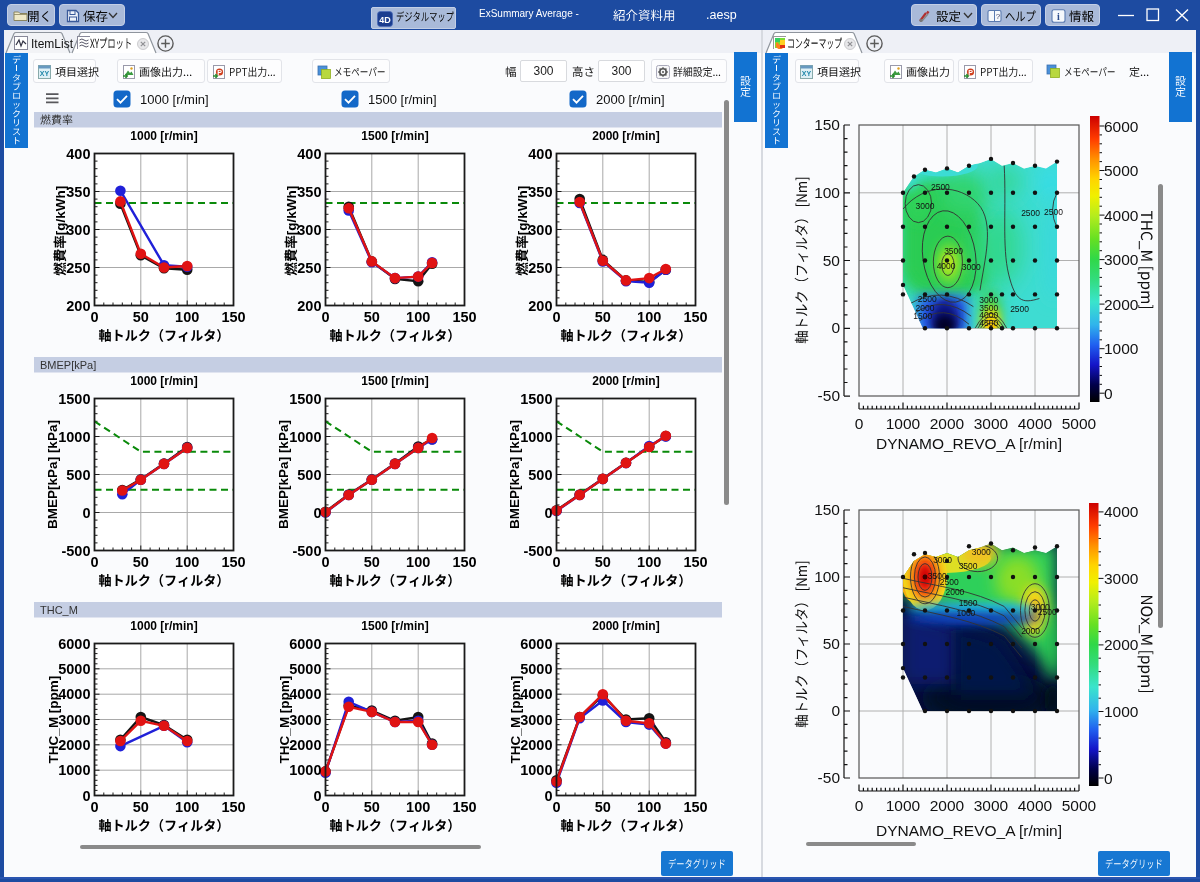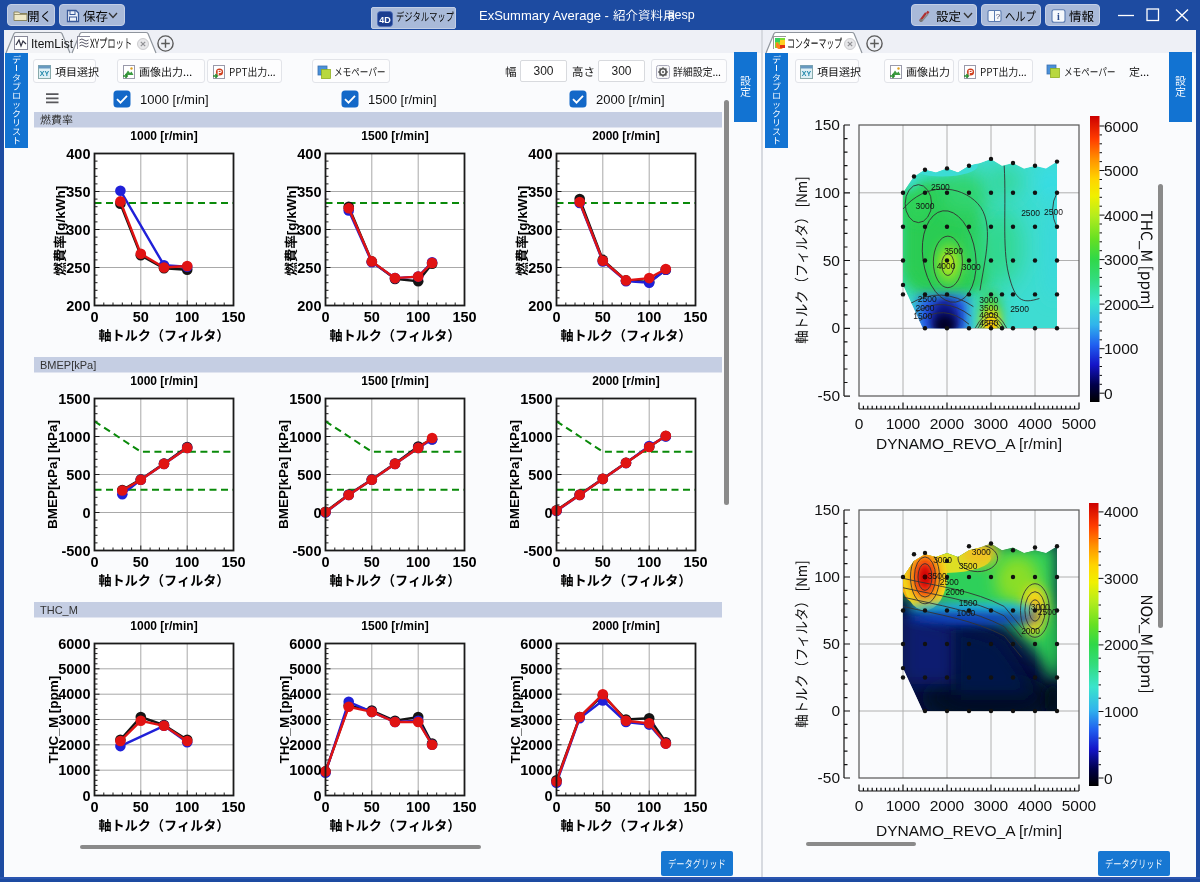--- a/index.html
+++ b/index.html
@@ -34,25 +34,25 @@
   </svg>
 <div class="abs" style="left:371px;top:7px;width:85px;height:22px;background:#a9bad9;border:1px solid #c3cfe6;border-radius:2px;">
     <svg class="abs" style="left:5px;top:3px" width="16" height="16">
       <rect x="0.5" y="0.5" width="15" height="15" rx="3" fill="#1b3d8f" stroke="#4a6ab8" stroke-width="0.8"></rect>
       <text x="8" y="11.5" font-size="9" font-weight="bold" fill="#fff" text-anchor="middle" font-family="Liberation Sans">4D</text>
     </svg>
   </div>
 <svg style="position:absolute;left:396.0px;top:20.5px;overflow:visible;" width="1" height="1">
     <path transform="scale(0.72,1) " d="M2.3 -8.4V-7.5C2.6 -7.5 3 -7.5 3.4 -7.5C4 -7.5 6.7 -7.5 7.4 -7.5C7.7 -7.5 8.1 -7.5 8.4 -7.5V-8.4C8.1 -8.4 7.7 -8.3 7.4 -8.3C6.7 -8.3 4 -8.3 3.4 -8.3C3 -8.3 2.7 -8.4 2.3 -8.4ZM9 -9.3 8.4 -9.1C8.7 -8.6 9.1 -8 9.3 -7.5L10 -7.8C9.7 -8.2 9.3 -8.9 9 -9.3ZM10.3 -9.8 9.7 -9.5C10 -9.1 10.4 -8.5 10.6 -8L11.3 -8.2C11 -8.7 10.6 -9.4 10.3 -9.8ZM1 -5.5V-4.6C1.3 -4.6 1.6 -4.6 2 -4.6H5.4C5.4 -3.5 5.3 -2.5 4.7 -1.7C4.3 -1 3.5 -0.3 2.6 0L3.4 0.7C4.4 0.1 5.3 -0.7 5.7 -1.4C6.2 -2.3 6.3 -3.3 6.4 -4.6H9.5C9.8 -4.6 10.1 -4.6 10.4 -4.6V-5.5C10.1 -5.5 9.7 -5.5 9.5 -5.5C8.9 -5.5 2.6 -5.5 2 -5.5C1.6 -5.5 1.3 -5.5 1 -5.5Z M19.7 -8.6 19.1 -8.3C19.5 -7.8 19.9 -7.1 20.1 -6.5L20.8 -6.8C20.5 -7.3 20 -8.2 19.7 -8.6ZM21.2 -9.1 20.6 -8.9C21 -8.3 21.4 -7.7 21.7 -7.1L22.3 -7.4C22.1 -7.9 21.6 -8.7 21.2 -9.1ZM14.8 -8.8 14.3 -8C15 -7.6 16.2 -6.8 16.8 -6.3L17.3 -7.1C16.8 -7.5 15.5 -8.4 14.8 -8.8ZM13.1 -0.5 13.6 0.4C14.7 0.2 16.3 -0.3 17.4 -1C19.3 -2.1 20.9 -3.6 21.9 -5.1L21.3 -6.1C20.4 -4.5 18.9 -3 17 -1.9C15.8 -1.2 14.4 -0.7 13.1 -0.5ZM13.1 -6.2 12.6 -5.4C13.3 -5 14.5 -4.2 15.1 -3.8L15.6 -4.6C15.1 -5 13.8 -5.8 13.1 -6.2Z M29.2 -9 28.1 -9.4C28 -9.1 27.9 -8.7 27.7 -8.5C27.2 -7.4 26 -5.7 24.1 -4.5L24.8 -3.9C26.1 -4.7 27.1 -5.9 27.9 -6.9H31.8C31.5 -6 30.9 -4.7 30.2 -3.7C29.4 -4.3 28.5 -4.8 27.8 -5.3L27.2 -4.6C27.9 -4.2 28.8 -3.6 29.6 -3C28.6 -1.9 27.1 -0.8 25.1 -0.2L26 0.5C27.9 -0.2 29.3 -1.3 30.3 -2.4C30.8 -2 31.3 -1.7 31.6 -1.4L32.3 -2.2C31.9 -2.5 31.5 -2.8 31 -3.2C31.8 -4.3 32.5 -5.7 32.8 -6.8C32.8 -6.9 32.9 -7.2 33 -7.4L32.3 -7.8C32.1 -7.8 31.8 -7.7 31.5 -7.7H28.4L28.6 -8.1C28.8 -8.3 29 -8.7 29.2 -9Z M40.5 -0.2 41.1 0.3C41.2 0.2 41.3 0.1 41.5 0C42.9 -0.7 44.5 -1.8 45.4 -3.2L44.9 -4C44 -2.7 42.6 -1.6 41.5 -1.1C41.5 -1.5 41.5 -7 41.5 -7.8C41.5 -8.2 41.6 -8.5 41.6 -8.6H40.5C40.5 -8.5 40.6 -8.2 40.6 -7.8C40.6 -7 40.6 -1.4 40.6 -0.9C40.6 -0.7 40.6 -0.4 40.5 -0.2ZM35.3 -0.3 36.1 0.3C37.1 -0.5 37.8 -1.6 38.2 -2.9C38.5 -4 38.5 -6.5 38.5 -7.8C38.5 -8.1 38.6 -8.5 38.6 -8.6H37.5C37.6 -8.3 37.6 -8.1 37.6 -7.8C37.6 -6.5 37.6 -4.2 37.3 -3.1C36.9 -2 36.2 -1 35.3 -0.3Z M51.3 -1.8C52 -1.1 52.9 -0.1 53.3 0.5L54.2 -0.1C53.7 -0.7 52.9 -1.6 52.2 -2.3C54.1 -3.7 55.6 -5.6 56.4 -6.9C56.5 -7 56.6 -7.2 56.7 -7.3L56 -7.9C55.8 -7.8 55.5 -7.8 55.2 -7.8C54.1 -7.8 48.9 -7.8 48.4 -7.8C48 -7.8 47.5 -7.8 47.2 -7.9V-6.8C47.4 -6.9 47.9 -6.9 48.4 -6.9C49 -6.9 54.1 -6.9 55.1 -6.9C54.5 -5.9 53.2 -4.2 51.5 -2.9C50.7 -3.6 49.8 -4.4 49.4 -4.7L48.6 -4.1C49.2 -3.7 50.6 -2.5 51.3 -1.8Z M63.1 -6.6 62.2 -6.3C62.4 -5.8 63 -4.4 63.1 -3.8L64 -4.1C63.8 -4.6 63.2 -6.2 63.1 -6.6ZM67.2 -6 66.2 -6.3C66.1 -4.8 65.5 -3.4 64.6 -2.4C63.7 -1.2 62.2 -0.3 60.9 0.1L61.7 0.9C63 0.4 64.4 -0.5 65.4 -1.9C66.2 -2.9 66.7 -4.1 67 -5.4C67.1 -5.6 67.1 -5.7 67.2 -6ZM60.4 -6 59.5 -5.7C59.8 -5.3 60.4 -3.7 60.6 -3.1L61.4 -3.4C61.2 -4 60.6 -5.6 60.4 -6Z M78.3 -8.3C78.3 -8.7 78.6 -9 79 -9C79.4 -9 79.8 -8.7 79.8 -8.3C79.8 -7.8 79.4 -7.5 79 -7.5C78.6 -7.5 78.3 -7.8 78.3 -8.3ZM77.7 -8.3C77.7 -8.1 77.8 -8 77.8 -7.9L77.4 -7.9C76.9 -7.9 72.3 -7.9 71.6 -7.9C71.3 -7.9 70.8 -7.9 70.5 -8V-6.9C70.8 -6.9 71.2 -7 71.6 -7C72.3 -7 76.9 -7 77.5 -7C77.4 -5.9 76.8 -4.3 76 -3.2C75.1 -2 73.8 -1 71.5 -0.5L72.3 0.4C74.4 -0.3 75.8 -1.3 76.8 -2.7C77.8 -3.9 78.3 -5.7 78.6 -6.9L78.6 -7C78.7 -7 78.9 -7 79 -7C79.7 -7 80.3 -7.5 80.3 -8.3C80.3 -9 79.7 -9.6 79 -9.6C78.3 -9.6 77.7 -9 77.7 -8.3Z" fill="#0a0a0a"></path>
   </svg>
-<div class="abs" style="left:479px;top:8px;color:#fff;font-size:13px;">ExSummary Average -</div>
+<div class="abs" style="left:479px;top:8px;color:#fff;font-size:10px;">ExSummary Average -</div>
 <svg style="position:absolute;left:612.5px;top:19.5px;overflow:visible;" width="1" height="1">
     <path transform="" d="M3.7 -3.2C4 -2.5 4.4 -1.5 4.5 -0.9L5.2 -1.2C5.1 -1.8 4.8 -2.7 4.4 -3.4ZM1.1 -3.4C1 -2.2 0.7 -1.1 0.3 -0.4C0.5 -0.3 0.9 -0.1 1.1 -0C1.5 -0.8 1.8 -2 1.9 -3.2ZM5.9 -4.2V1H6.8V0.4H10.6V1H11.5V-4.2ZM6.8 -0.5V-3.3H10.6V-0.5ZM5.4 -9.9V-9H7.5C7.2 -7.5 6.7 -6.2 5 -5.5C5.2 -5.3 5.4 -5 5.5 -4.8C7.5 -5.6 8.1 -7.1 8.4 -9H10.8C10.7 -7 10.6 -6.2 10.4 -6C10.3 -5.9 10.2 -5.9 10 -5.9C9.8 -5.9 9.3 -5.9 8.7 -6C8.8 -5.7 9 -5.4 9 -5.1C9.6 -5.1 10.1 -5.1 10.4 -5.1C10.8 -5.1 11 -5.2 11.2 -5.4C11.5 -5.8 11.6 -6.8 11.7 -9.5C11.7 -9.6 11.7 -9.9 11.7 -9.9ZM0.4 -4.9 0.5 -4 2.5 -4.2V1H3.3V-4.2L4.3 -4.3C4.4 -4 4.5 -3.8 4.5 -3.6L5.2 -3.9C5.1 -4.5 4.6 -5.6 4.1 -6.4L3.4 -6.2C3.6 -5.8 3.8 -5.4 4 -5L2.1 -5C3 -6.1 3.9 -7.5 4.6 -8.7L3.9 -9.1C3.5 -8.4 3.1 -7.6 2.6 -6.8C2.4 -7.1 2.1 -7.4 1.8 -7.7C2.3 -8.3 2.8 -9.3 3.3 -10.2L2.4 -10.5C2.2 -9.8 1.7 -8.9 1.3 -8.2L1 -8.5L0.5 -7.9C1.1 -7.4 1.7 -6.6 2.1 -6.1C1.8 -5.7 1.5 -5.3 1.3 -4.9Z M18.7 -9.6C19.8 -7.8 22 -5.9 24 -4.9C24.1 -5.2 24.4 -5.5 24.6 -5.7C22.6 -6.6 20.4 -8.5 19.1 -10.5H18.1C17.2 -8.7 15.2 -6.7 13 -5.6C13.2 -5.4 13.4 -5 13.6 -4.8C15.7 -6 17.7 -7.9 18.7 -9.6ZM20.5 -6.1V1H21.4V-6.1ZM16 -6.1V-4.3C16 -2.8 15.8 -1 13.4 0.4C13.7 0.5 14 0.8 14.2 1C16.7 -0.5 17 -2.5 17 -4.3V-6.1Z M26.2 -9.6C27.1 -9.3 28.2 -8.8 28.8 -8.5L29.2 -9.3C28.6 -9.6 27.5 -10 26.6 -10.2ZM25.6 -6.9 25.9 -6.1C26.9 -6.4 28.1 -6.8 29.2 -7.2L29.1 -7.9C27.8 -7.5 26.5 -7.2 25.6 -6.9ZM28.2 -4H34.5V-3.1H28.2ZM28.2 -2.5H34.5V-1.6H28.2ZM28.2 -5.4H34.5V-4.6H28.2ZM27.3 -6.1V-1H35.4V-6.1ZM32.3 -0.4C33.7 0.1 35 0.6 35.8 1L36.9 0.6C35.9 0.1 34.4 -0.4 33.1 -0.8ZM29.4 -0.9C28.4 -0.4 26.9 0.1 25.7 0.3C25.9 0.5 26.2 0.9 26.4 1C27.6 0.7 29.2 0.1 30.2 -0.5ZM31.1 -10.5C30.8 -9.8 30.2 -8.9 29.2 -8.2C29.5 -8.2 29.8 -8 30 -7.8C30.4 -8.1 30.8 -8.5 31.1 -8.9H32.4C32.1 -7.7 31.4 -7.1 29.3 -6.8C29.4 -6.6 29.7 -6.3 29.8 -6.1C31.5 -6.4 32.5 -7 32.9 -8C33.4 -7 34.3 -6.2 36.5 -5.9C36.6 -6.1 36.8 -6.4 37 -6.6C34.4 -7 33.7 -7.9 33.4 -8.9H35.4C35.2 -8.5 34.9 -8.2 34.6 -7.9L35.4 -7.7C35.8 -8.1 36.3 -8.8 36.7 -9.4L36 -9.6L35.9 -9.6H31.6C31.7 -9.9 31.9 -10.1 32 -10.4Z M38.2 -9.5C38.5 -8.7 38.8 -7.5 38.9 -6.8L39.6 -6.9C39.5 -7.7 39.2 -8.8 38.9 -9.7ZM42.2 -9.8C42 -8.9 41.7 -7.7 41.4 -6.9L42 -6.7C42.3 -7.4 42.7 -8.6 43 -9.5ZM44 -9C44.7 -8.5 45.5 -7.8 45.9 -7.4L46.4 -8.1C46 -8.6 45.1 -9.2 44.4 -9.6ZM43.3 -5.8C44 -5.4 45 -4.8 45.4 -4.3L45.9 -5.1C45.4 -5.5 44.5 -6.1 43.8 -6.5ZM38.1 -6.3V-5.4H39.9C39.4 -4 38.6 -2.4 37.9 -1.5C38 -1.3 38.3 -0.9 38.4 -0.6C39 -1.4 39.6 -2.8 40.1 -4.2V1H41V-4.2C41.4 -3.5 42 -2.5 42.2 -2L42.9 -2.8C42.6 -3.2 41.3 -4.9 41 -5.2V-5.4H43V-6.3H41V-10.5H40.1V-6.3ZM43 -2.5 43.2 -1.7 47.1 -2.4V1H48V-2.6L49.6 -2.8L49.4 -3.7L48 -3.4V-10.5H47.1V-3.3Z M51.9 -9.6V-5.1C51.9 -3.3 51.8 -1.1 50.4 0.5C50.6 0.6 51 0.9 51.1 1.1C52.1 0 52.5 -1.4 52.7 -2.8H55.8V0.9H56.8V-2.8H60.2V-0.3C60.2 -0.1 60.1 0 59.8 0C59.6 0.1 58.7 0.1 57.9 0C58 0.3 58.1 0.7 58.2 0.9C59.4 0.9 60.1 0.9 60.5 0.8C60.9 0.6 61.1 0.3 61.1 -0.3V-9.6ZM52.8 -8.7H55.8V-6.7H52.8ZM60.2 -8.7V-6.7H56.8V-8.7ZM52.8 -5.8H55.8V-3.7H52.8C52.8 -4.2 52.8 -4.7 52.8 -5.1ZM60.2 -5.8V-3.7H56.8V-5.8Z" fill="#ffffff"></path>
   </svg>
-<div class="abs" style="left:664px;top:8px;color:#fff;font-size:12.5px;">.aesp</div>
+<div class="abs" style="left:706px;top:8px;color:#fff;font-size:12.5px;">.aesp</div>
 <div class="abs" style="left:911px;top:4px;width:66px;height:22px;background:#a9bad9;border:1px solid #c3cfe6;border-radius:4px;">
     <svg class="abs" style="left:5px;top:4px" width="15" height="14">
       <path d="M3 12 L9 4" stroke="#b03030" stroke-width="2.2"></path>
       <path d="M9 4 l1.5-2.2 2 1.2 -1.6 2.2 z" fill="#b03030"></path>
       <path d="M5 12 L11 5" stroke="#888" stroke-width="1.4"></path>
       <circle cx="4" cy="11.5" r="1.6" fill="#777"></circle>
     </svg>
   </div>
 <svg style="position:absolute;left:936.0px;top:21.0px;overflow:visible;" width="1" height="1">
     <path transform="" d="M1.1 -6.7V-6H4.8V-6.7ZM1.1 -10.1V-9.3H4.8V-10.1ZM1.1 -5.1V-4.3H4.8V-5.1ZM0.5 -8.4V-7.6H5.2V-8.4ZM6.2 -10.1V-8.6C6.2 -7.7 6 -6.7 4.8 -5.9C5 -5.8 5.4 -5.5 5.5 -5.3C6.8 -6.2 7.1 -7.5 7.1 -8.6V-9.3H9.2V-7C9.2 -6.1 9.5 -5.9 10.2 -5.9C10.4 -5.9 11 -5.9 11.1 -5.9C11.8 -5.9 12 -6.3 12.1 -7.7C11.9 -7.8 11.5 -7.9 11.3 -8.1C11.3 -6.9 11.2 -6.7 11 -6.7C10.9 -6.7 10.5 -6.7 10.4 -6.7C10.2 -6.7 10.2 -6.8 10.2 -7V-10.1ZM5.4 -5.1V-4.2H10.2C9.8 -3.3 9.2 -2.5 8.5 -1.8C7.8 -2.5 7.2 -3.3 6.9 -4.2L6.1 -3.9C6.5 -2.9 7.1 -2 7.8 -1.2C6.9 -0.6 5.9 -0.1 4.8 0.2C5 0.4 5.3 0.8 5.4 1C6.5 0.7 7.6 0.2 8.5 -0.6C9.3 0.1 10.4 0.7 11.5 1C11.6 0.8 11.9 0.4 12.1 0.2C11 -0.1 10 -0.6 9.2 -1.2C10.2 -2.1 10.9 -3.3 11.3 -4.9L10.7 -5.1L10.6 -5.1ZM1.1 -3.4V0.9H1.9V0.3H4.8V-3.4ZM1.9 -2.6H4V-0.5H1.9Z M15.3 -4.7C15 -2.4 14.3 -0.7 12.9 0.4C13.2 0.6 13.6 0.9 13.7 1.1C14.5 0.4 15.1 -0.6 15.6 -1.8C16.7 0.4 18.6 0.8 21.2 0.8H24.1C24.2 0.6 24.3 0.1 24.5 -0.1C23.9 -0.1 21.7 -0.1 21.2 -0.1C20.5 -0.1 19.8 -0.2 19.2 -0.3V-2.8H23V-3.7H19.2V-5.8H22.4V-6.7H15.1V-5.8H18.2V-0.5C17.2 -0.9 16.4 -1.6 15.9 -2.9C16.1 -3.5 16.2 -4 16.2 -4.6ZM13.5 -9.1V-6.3H14.4V-8.2H23V-6.3H24V-9.1H19.2V-10.5H18.2V-9.1Z" fill="#0a0a0a"></path>

